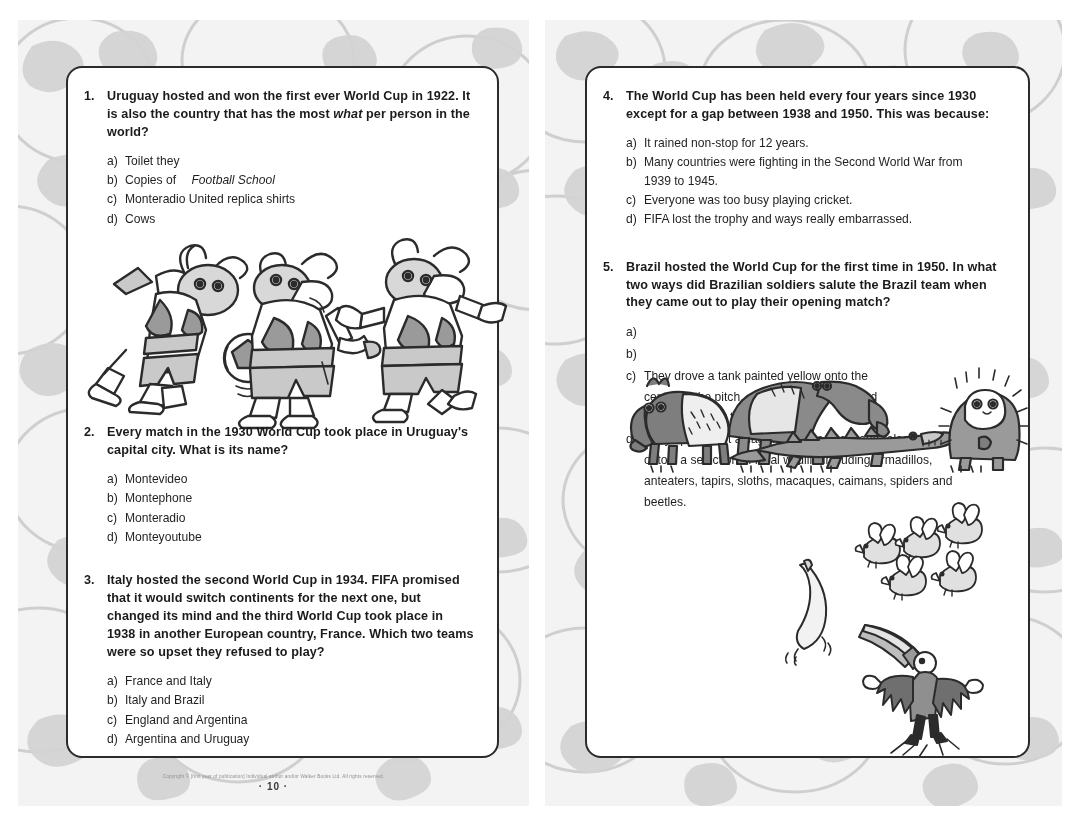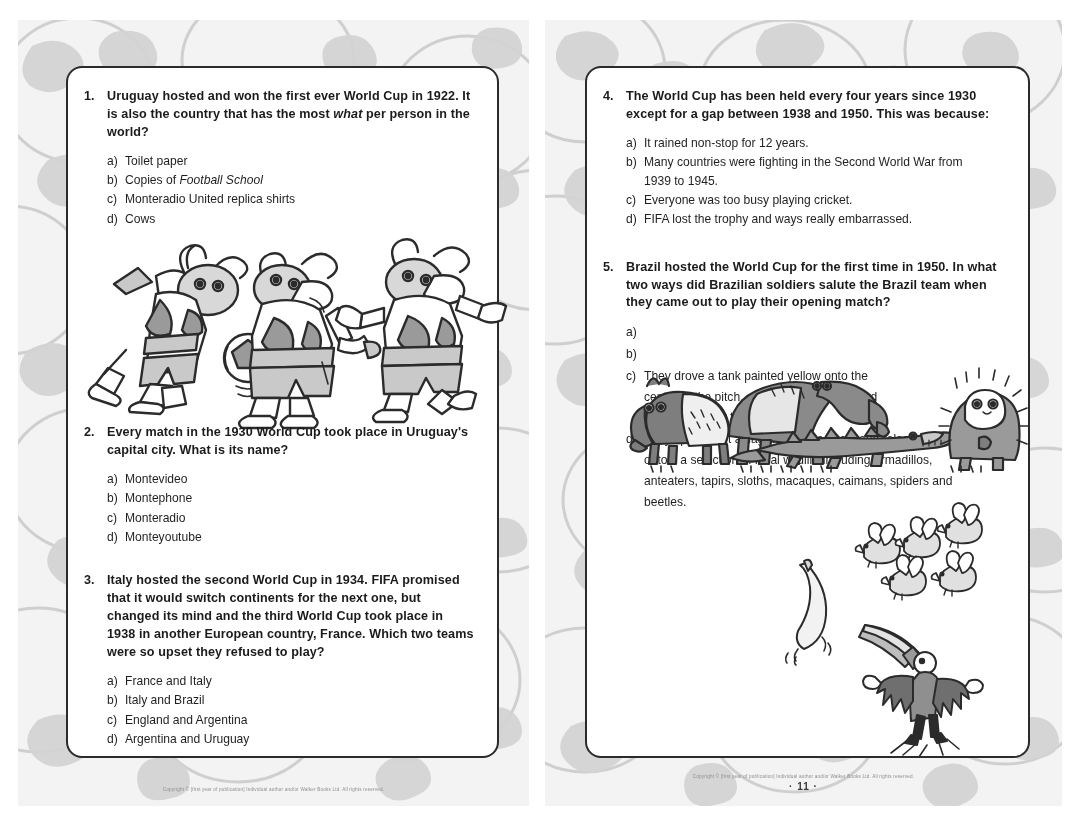--- a/index.html
+++ b/index.html
@@ -65,21 +65,21 @@
   .ans {
     display: flex;
     align-items: flex-start;
     font-size: 12.1px;
     line-height: 1.52;
     color: #1f1f1f;
     margin-bottom: 1px;
   }
   .ans-key { width: 18px; flex: 0 0 18px; }
   .ans-body { flex: 1; }
-  .ans-body em { font-style: italic; }
+  .ans-body em { font-style: italic; margin-left: 12px; }
 
   
   #q5 .answers .ans-body { max-width: 232px; }
   #q5 .ans { line-height: 1.72; font-size: 12.1px; }
   #q5 .ans.wide .ans-body { max-width: 310px; }
 
   
   .footer {
     position: absolute;
     left: 0; right: 0; bottom: 14px;
@@ -173,21 +173,21 @@
       <div class="q" id="q1">
         <div class="q-head">
           <span class="q-num">1.</span>
           <span class="q-text">
             <span>Uruguay hosted and won the first ever World Cup in 1922. It is also the country that has the most </span><em>what</em><span> per person in the world?</span>
           </span>
         </div>
         <div class="answers">
           <div class="ans">
             <span class="ans-key">a)</span>
-            <span class="ans-body">Toilet paper</span>
+            <span class="ans-body">Toilet they</span>
           </div>
           <div class="ans">
             <span class="ans-key">b)</span>
             <span class="ans-body"><span>Copies of </span><em>Football School</em></span>
           </div>
           <div class="ans">
             <span class="ans-key">c)</span>
             <span class="ans-body">Monteradio United replica shirts</span>
           </div>
           <div class="ans">
@@ -334,20 +334,21 @@
           <div class="ans">
             <span class="ans-key">d)</span>
             <span class="ans-body">Argentina and Uruguay</span>
           </div>
         </div>
       </div>
     </div>
 
     <div class="footer">
       <div class="copyright">Copyright © [first year of publication] Individual author and/or Walker Books Ltd. All rights reserved.</div>
+      <div class="pagenum">· 10 ·</div>
     </div>
   </div>
 
   <div class="page" id="page-right">
     <div class="wallpaper">
       <svg viewBox="0 0 517 786" preserveAspectRatio="none" aria-hidden="true">
         <rect width="517" height="786" fill="#f3f3f3"></rect>
         <g fill="none" stroke="#cfcfcf" stroke-width="3">
           <ellipse cx="40" cy="50" rx="80" ry="72"></ellipse>
           <ellipse cx="240" cy="70" rx="86" ry="70"></ellipse>
@@ -618,19 +619,15 @@
                 <path d="M30 100 l2 6 M40 100 l0 6 M50 100 l2 6 M120 100 l2 6 M130 100 l0 6 M140 100 l2 6
                          M150 100 l0 6 M160 100 l2 6 M170 100 l0 6 M180 100 l2 6 M190 100 l0 6
                          M200 100 l2 6 M210 100 l0 6 M330 100 l2 6 M340 100 l0 6 M350 100 l2 6 M360 100 l0 6"></path>
               </g>
             </g>
           </svg>
         </div>
       </div>
     </div>
 
-    <div class="footer">
-      <div class="copyright">Copyright © [first year of publication] Individual author and/or Walker Books Ltd. All rights reserved.</div>
-      <div class="pagenum">· 11 ·</div>
-    </div>
   </div>
 
 </div>
 
 </body></html>

